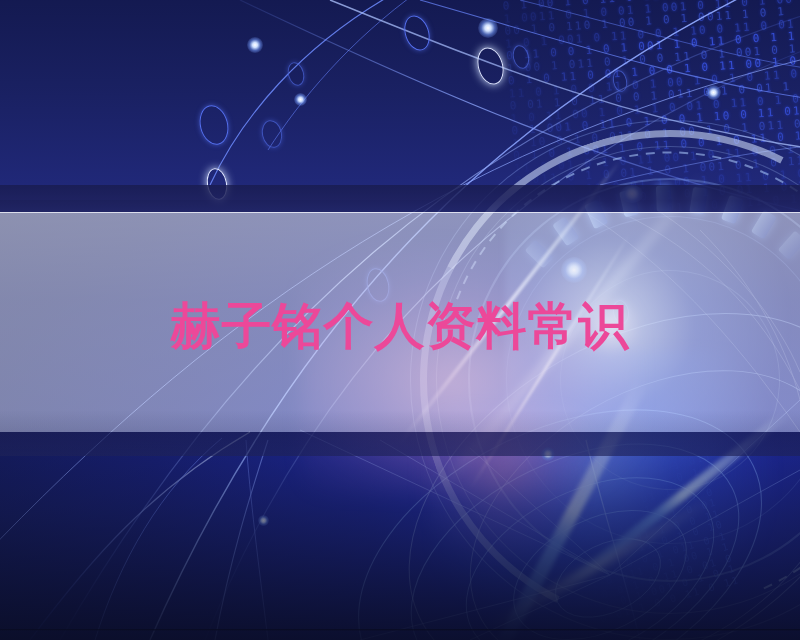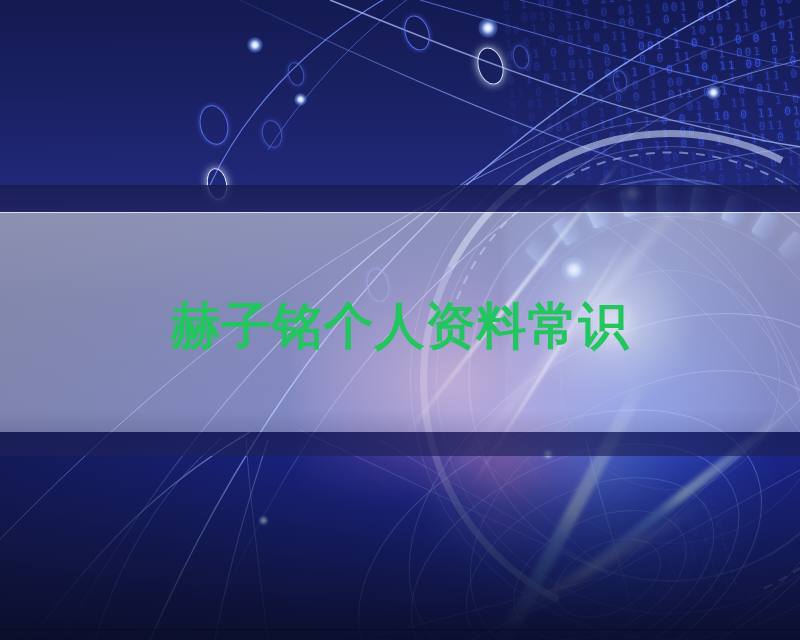--- a/index.html
+++ b/index.html
@@ -182,21 +182,21 @@
   
   .title-row{
     position:absolute; left:0; right:0; top:212px; height:220px;
     display:flex; align-items:center; justify-content:center;
   }
   .title{
     font-family:"DejaVu Sans","Liberation Sans",sans-serif;
     font-size:50px;
     font-weight:700;
     letter-spacing:1px;
-    color:#22c55e;
+    color:#ec4899;
     white-space:nowrap;
     line-height:1;
     transform:translateY(4px);
   }
 </style>
 </head>
 <body>
 
 <div class="banner">
 

